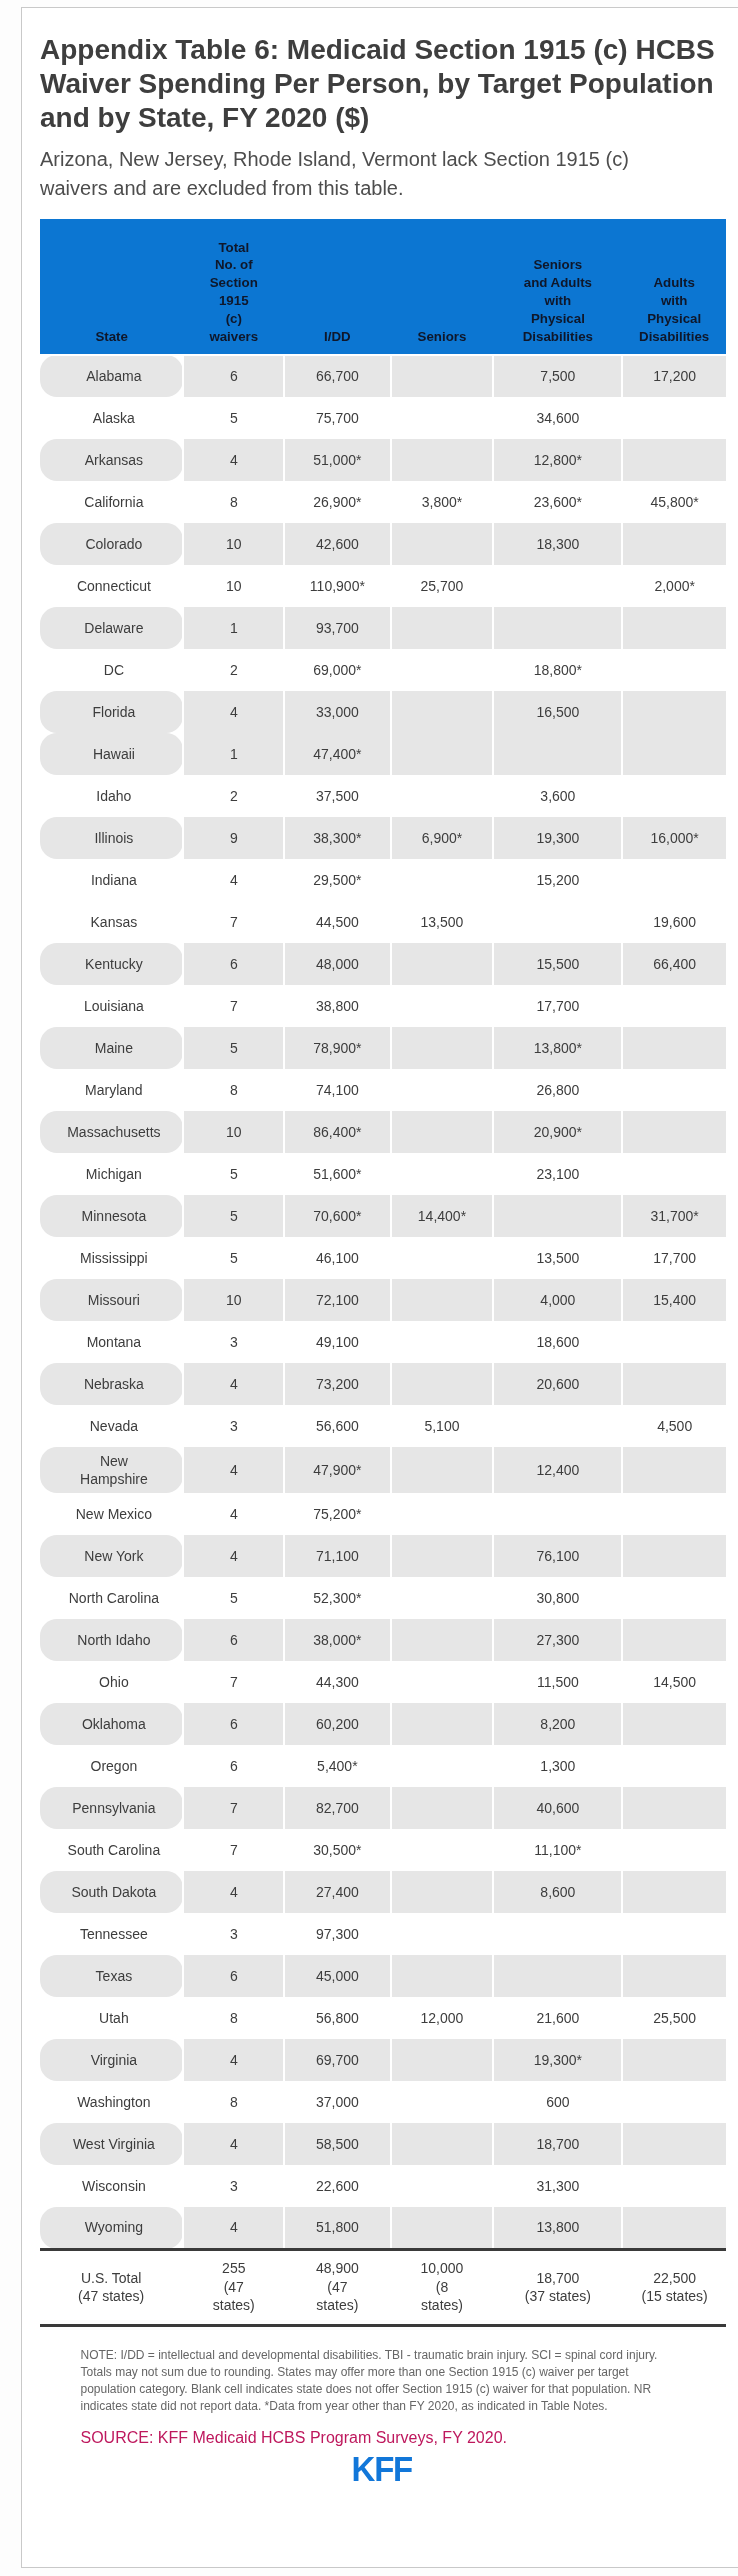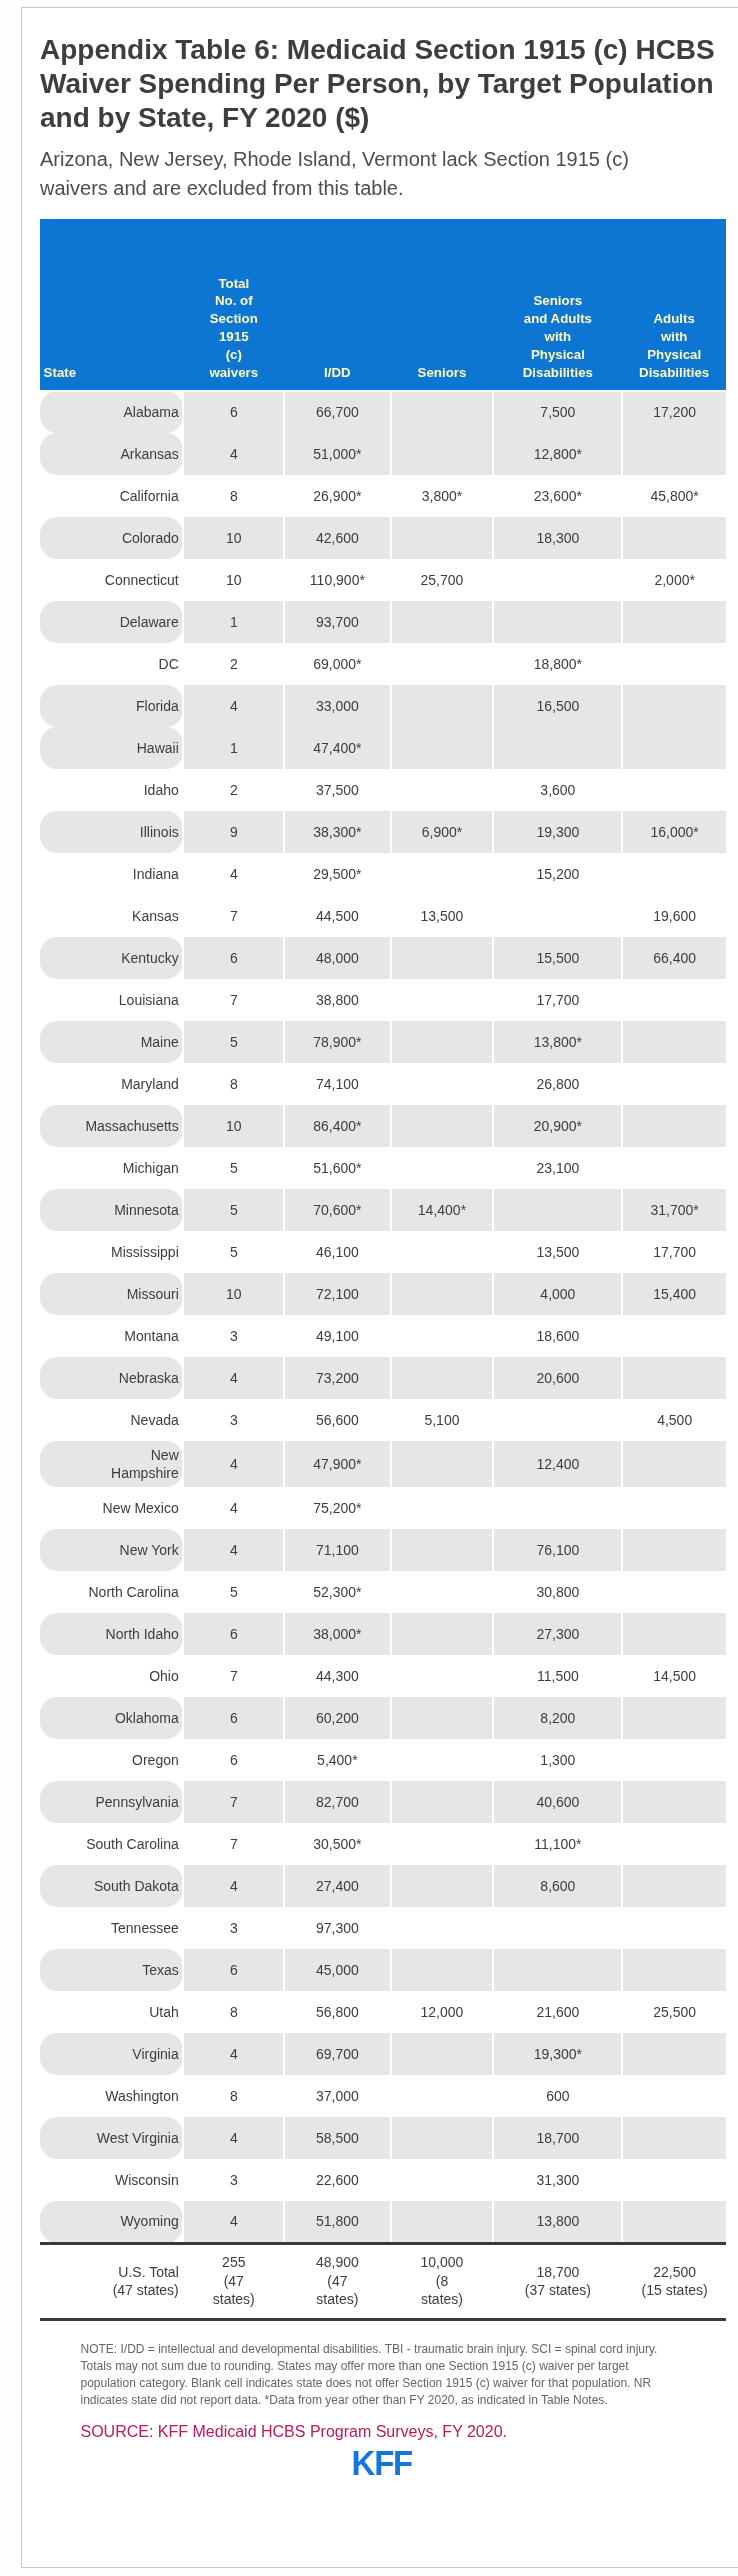--- a/index.html
+++ b/index.html
@@ -11,30 +11,30 @@
   }
   .title {
     margin-top: 7.3px; font-size: 28px; font-weight: bold; color: #3e3e3e;
     line-height: 1.22; letter-spacing: 0px; max-width: 678px;
   }
   .subtitle {
     margin-top: 10.3px; font-size: 20px; color: #4d4d4d; line-height: 1.45; max-width: 636px;
   }
   table.spending { border-collapse: collapse; table-layout: fixed; width: 100%; margin-top: 15.7px; }
   thead th {
-    background: #0c76d2; color: #fef9c3; font-weight: bold; font-size: 13.3px;
-    vertical-align: bottom; height: 172px; padding: 0 3.6px 7.9px 3.6px;
+    background: #0c76d2; color: #0f172a; font-weight: bold; font-size: 13.3px;
+    vertical-align: bottom; height: 136px; padding: 0 3.6px 7.9px 3.6px;
     white-space: pre-line; line-height: 1.35; text-align: center;
   }
-  thead th.state-col { text-align: left; }
+  thead th.state-col { text-align: center; }
   tbody td {
     font-size: 14px; color: #3d3d3d; vertical-align: middle; height: 42px;
     text-align: center; padding: 4.8px 3.6px; line-height: 1.3;
   }
-  tbody td.state { text-align: right; padding-left: 9px; white-space: pre-line; border-radius: 17px; }
+  tbody td.state { text-align: center; padding-left: 9px; white-space: pre-line; border-radius: 17px; }
   tbody tr.stripe td { background: #e6e6e6; }
   tbody td + td { border-left: 2.4px solid #ffffff; }
   tbody tr:first-child td { border-top: 2.4px solid #ffffff; }
   tbody tr.total-row td {
     background: #ffffff; border-top: 3.6px solid #3a3a3a; border-bottom: 3.6px solid #3a3a3a;
     white-space: pre-line; height: 76px; padding: 7.3px 3.6px; line-height: 1.32;
   }
   .footer { display: flex; align-items: center; margin-top: 20.6px; flex-direction: column; }
   .notes { flex: 0 0 auto; width: 605px; font-size: 12px; color: #666666; line-height: 1.42; }
   .source-line { margin-top: 12px; font-size: 16px; color: #be185d; }
@@ -83,20 +83,28 @@
       </thead>
     <tbody>
         <tr class="stripe">
           <td class="state">Alabama</td>
           <td>6</td>
           <td>66,700</td>
           <td></td>
           <td>7,500</td>
           <td>17,200</td>
         </tr>
+        <tr>
+          <td class="state">Alaska</td>
+          <td>5</td>
+          <td>75,700</td>
+          <td></td>
+          <td>34,600</td>
+          <td></td>
+        </tr>
         <tr class="stripe">
           <td class="state">Arkansas</td>
           <td>4</td>
           <td>51,000*</td>
           <td></td>
           <td>12,800*</td>
           <td></td>
         </tr>
         <tr>
           <td class="state">California</td>

